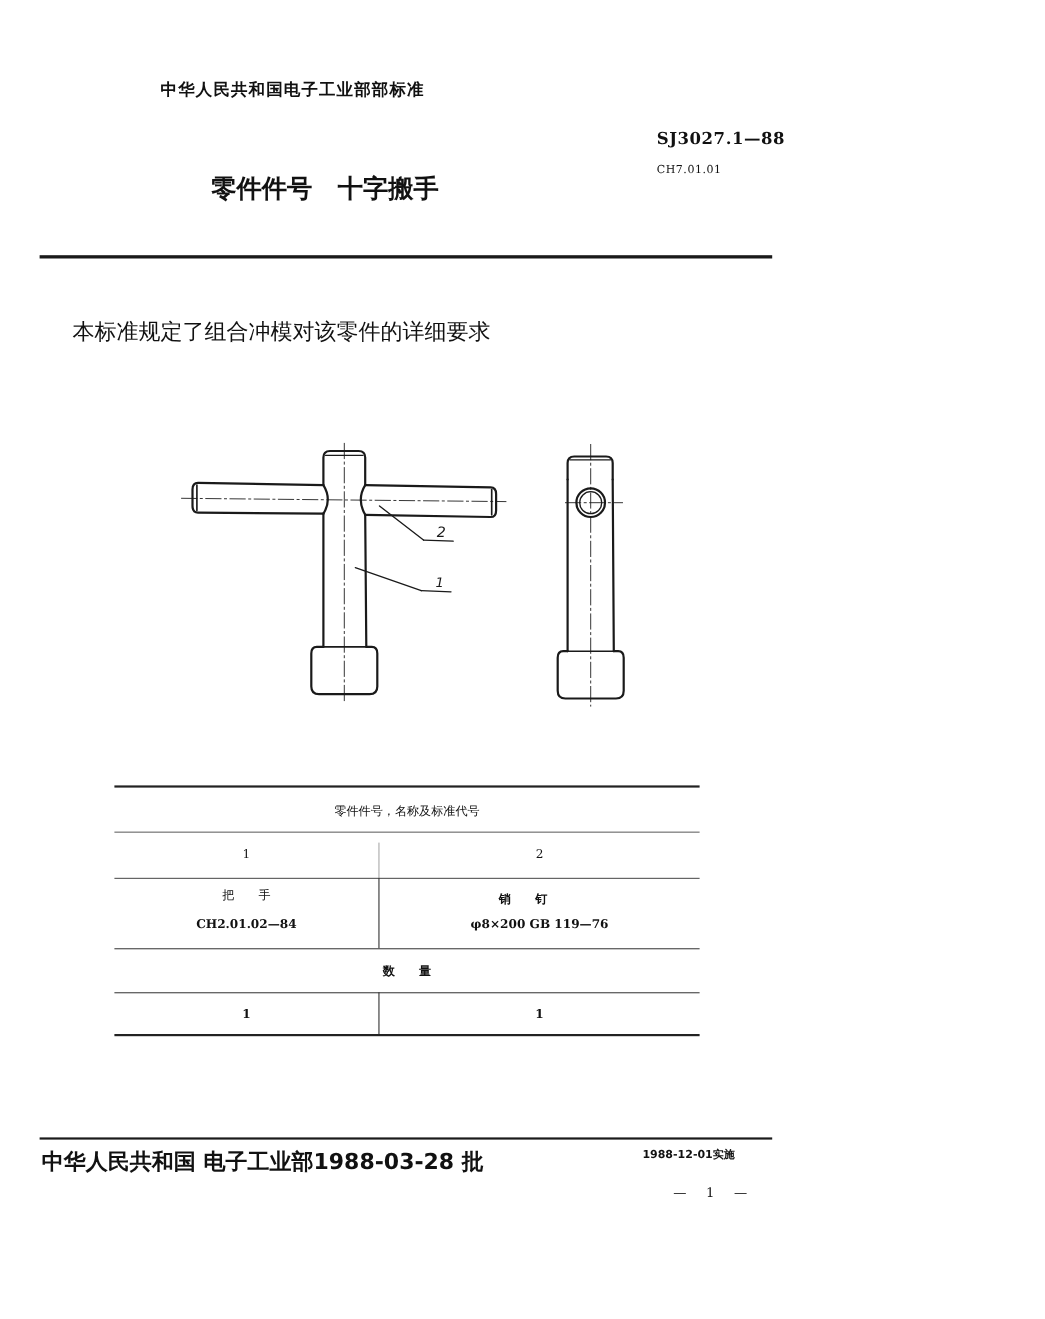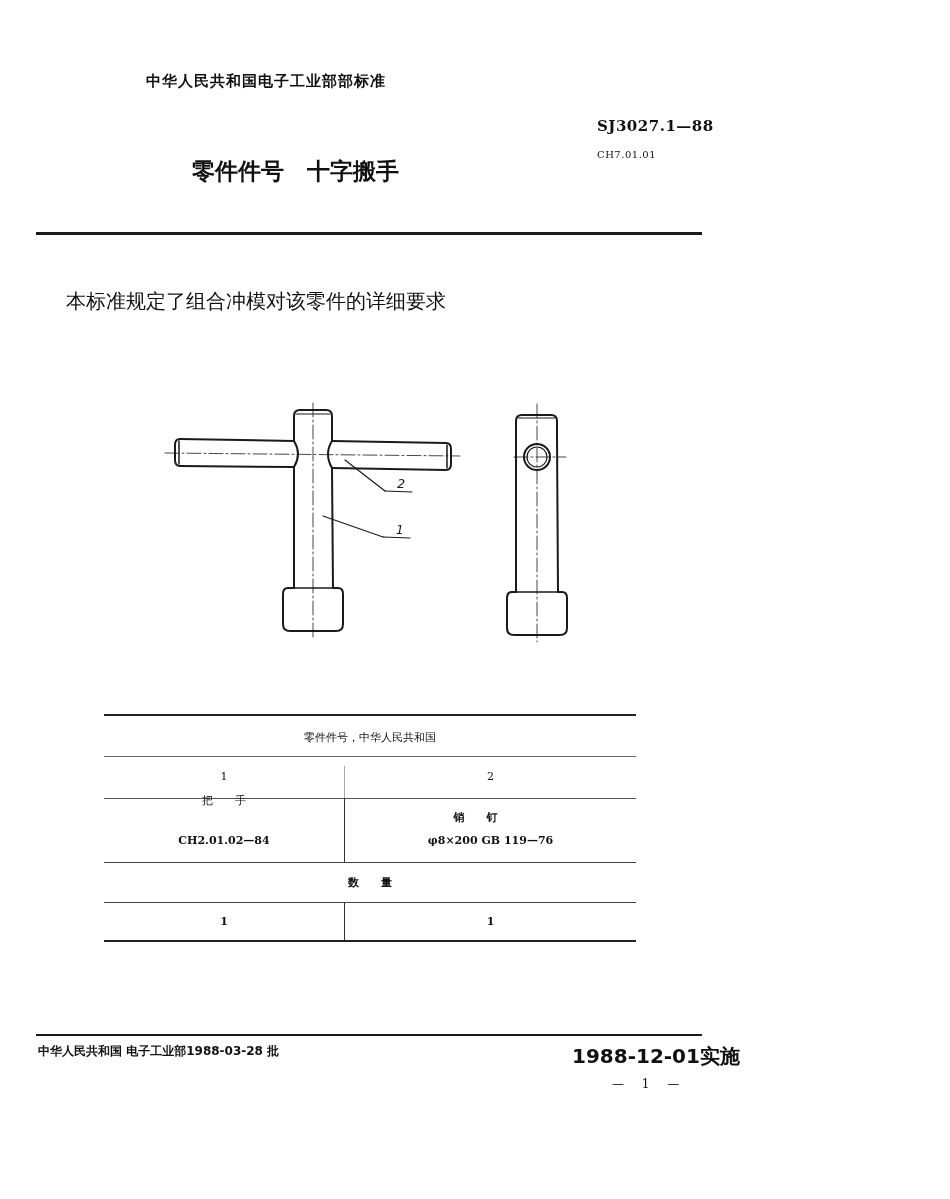--- a/index.html
+++ b/index.html
@@ -74,26 +74,26 @@
       white-space: nowrap;
     }
     .cell.bold { font-weight: bold; }
 
     .rule-bottom {
       left: 36px; top: 1034px; width: 666px; height: 2px;
       background: #1a1a1a;
     }
     .footer-left {
       left: 38px; top: 1043px;
-      font-size: 12px; font-weight: bold;
+      font-size: 20px; font-weight: bold;
       white-space: nowrap;
     }
     .footer-right {
-      left: 572px; top: 1043px;
-      font-size: 20px; font-weight: bold;
+      left: 584px; top: 1043px;
+      font-size: 10px; font-weight: bold;
       white-space: nowrap;
     }
     .page-no {
       left: 612px; top: 1077px;
       font-family: "DejaVu Serif", serif;
       font-size: 12px;
       white-space: nowrap;
       word-spacing: 14px;
     }
   </style>
@@ -156,28 +156,28 @@
       <line x1="537" y1="404" x2="537" y2="642"></line>
       <line x1="514" y1="457" x2="566" y2="457"></line>
     </g>
   </g>
   <text x="397" y="488" font-family="DejaVu Sans, sans-serif" font-style="italic" font-size="13" fill="#1a1a1a">2</text>
   <text x="396" y="534" font-family="DejaVu Sans, sans-serif" font-style="italic" font-size="12" fill="#1a1a1a">1</text>
 </svg>
 
 <div class="abs parts-table">
   <div class="hline" style="top:0; height:2px;"></div>
-  <div class="cell" style="left:0; width:532px; top:16px;">零件件号，中华人民共和国</div>
+  <div class="cell" style="left:0; width:532px; top:16px;">零件件号，名称及标准代号</div>
   <div class="hline" style="top:42px; height:1px; background:#666;"></div>
 
   <div class="cell" style="left:0; width:240px; top:56px;">1</div>
   <div class="cell" style="left:241px; width:291px; top:56px;">2</div>
   <div class="hline" style="top:84px; height:1px; background:#555;"></div>
 
-  <div class="cell" style="left:0; width:240px; top:79px;">把　　手</div>
+  <div class="cell" style="left:0; width:240px; top:92px;">把　　手</div>
   <div class="cell bold" style="left:0; width:240px; top:120px;">CH2.01.02—84</div>
   <div class="cell bold" style="left:226px; width:291px; top:96px;">销　　钉</div>
   <div class="cell bold" style="left:241px; width:291px; top:120px;">φ8×200 GB 119—76</div>
   <div class="hline" style="top:148px; height:1px; background:#444;"></div>
 
   <div class="cell bold" style="left:0; width:532px; top:161px;font-family:Liberation Serif, serif;">数　　量</div>
   <div class="hline" style="top:188px; height:1px; background:#444;"></div>
 
   <div class="cell bold" style="left:0; width:240px; top:201px;">1</div>
   <div class="cell bold" style="left:241px; width:291px; top:201px;">1</div>

